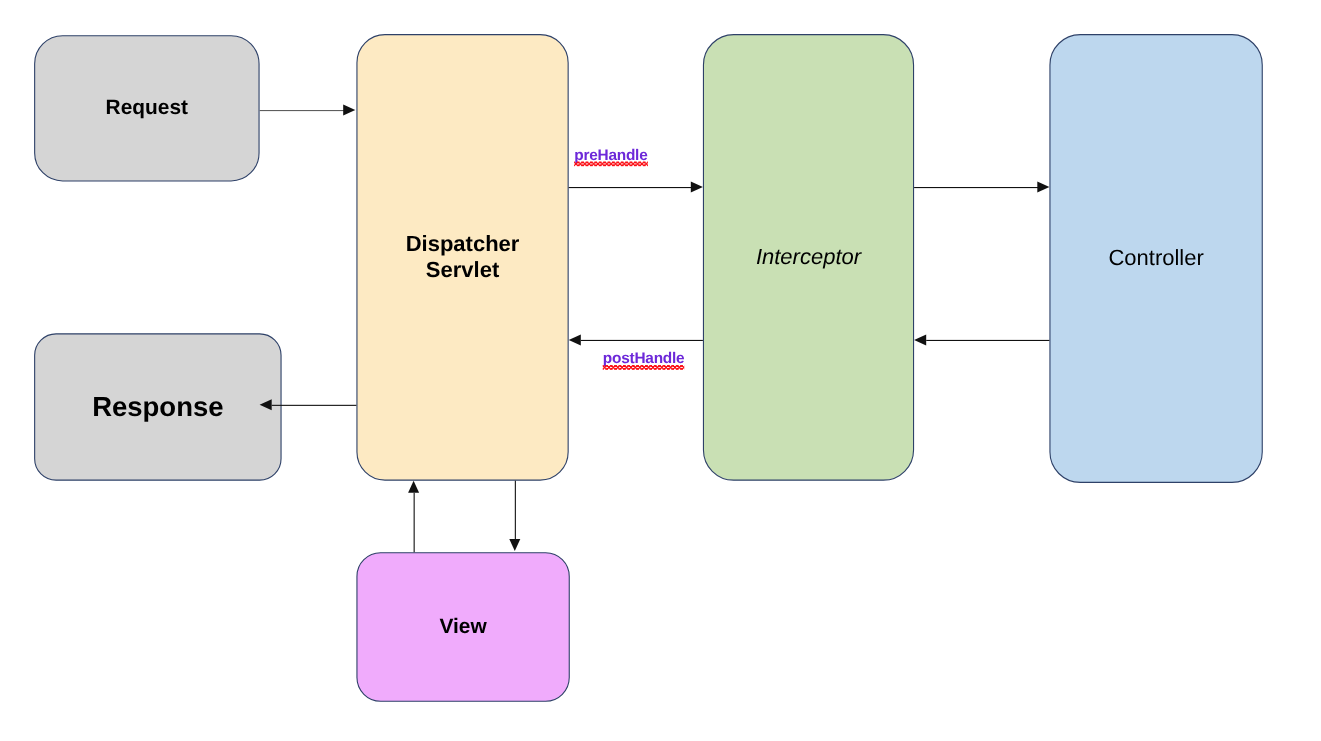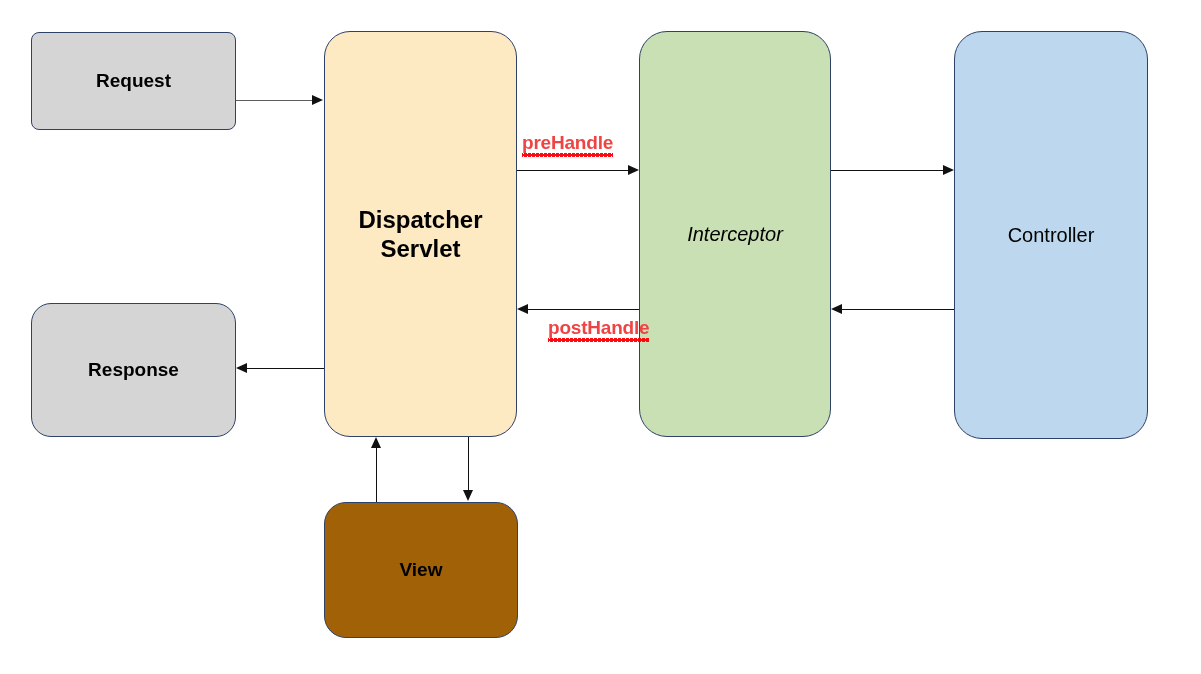--- a/index.html
+++ b/index.html
@@ -30,53 +30,53 @@
     color: #000000;
     line-height: 1.22;
   }
   .node-label {
     display: block;
     white-space: pre-line;
   }
 
   
   .node-request {
-    left: 31px; top: 32px; width: 205px; height: 98px;
+    left: 31px; top: 32px; width: 205px; height: 133px;
     background: #d5d5d5;
     font-size: 19px; font-weight: bold;
-    border-radius: 8px;
+    border-radius: 26px;
   }
   .node-response {
-    left: 31px; top: 303px; width: 205px; height: 134px;
+    left: 31px; top: 303px; width: 225px; height: 134px;
     background: #d5d5d5;
-    font-size: 19px; font-weight: bold;
+    font-size: 25px; font-weight: bold;
     border-radius: 20px;
   }
   .node-dispatcher {
     left: 324px; top: 31px; width: 193px; height: 406px;
     background: #fdeac3;
-    font-size: 24px; font-weight: bold;
+    font-size: 20px; font-weight: bold;
     border-radius: 26px;
   }
   .node-interceptor {
     left: 639px; top: 31px; width: 192px; height: 406px;
     background: #c9e0b4;
     font-size: 20px; font-weight: normal;
     border-radius: 28px;
     font-style: italic;
   }
   .node-controller {
     left: 954px; top: 31px; width: 194px; height: 408px;
     background: #bdd7ee;
     font-size: 20px; font-weight: normal;
     border-radius: 28px;
   }
   .node-view {
     left: 324px; top: 502px; width: 194px; height: 136px;
-    background: #a16207;
+    background: #f0abfc;
     font-size: 19px; font-weight: bold;
     border-radius: 22px;
   }
 
   
   .hline {
     position: absolute;
     height: 0;
     border-top: 1.7px solid #111111;
   }
@@ -109,23 +109,23 @@
   }
   .arrow-down {
     border-left: 5.5px solid transparent;
     border-right: 5.5px solid transparent;
     border-top: 11px solid #111111;
   }
 
   
   .annot {
     position: absolute;
-    color: #ef4444;
+    color: #6d28d9;
     font-weight: bold;
-    font-size: 19px;
+    font-size: 14px;
     white-space: nowrap;
     letter-spacing: -0.2px;
   }
   .annot .squiggle {
     position: relative;
     display: inline-block;
     padding-bottom: 3px;
   }
   .annot .squiggle::after {
     content: "";

